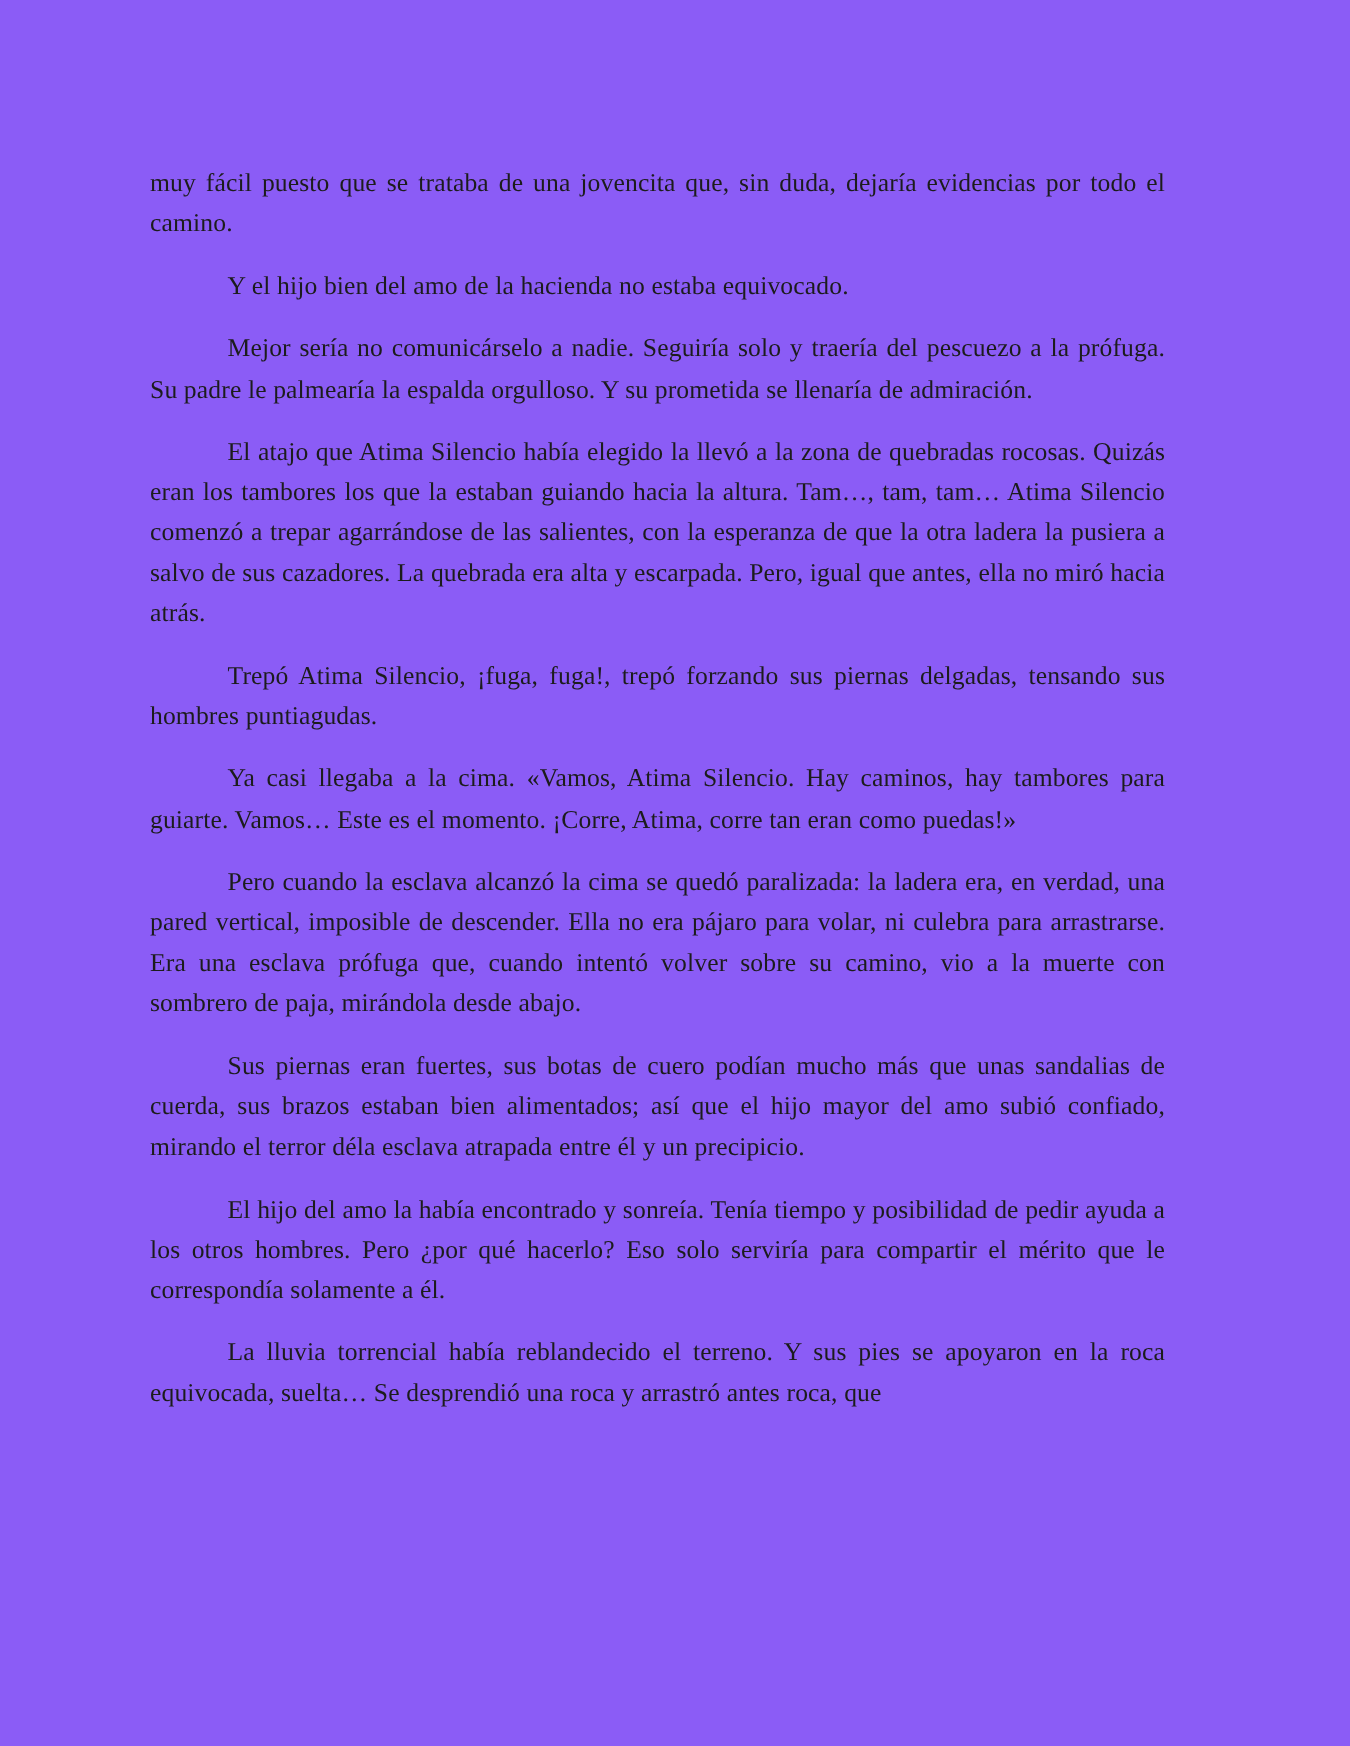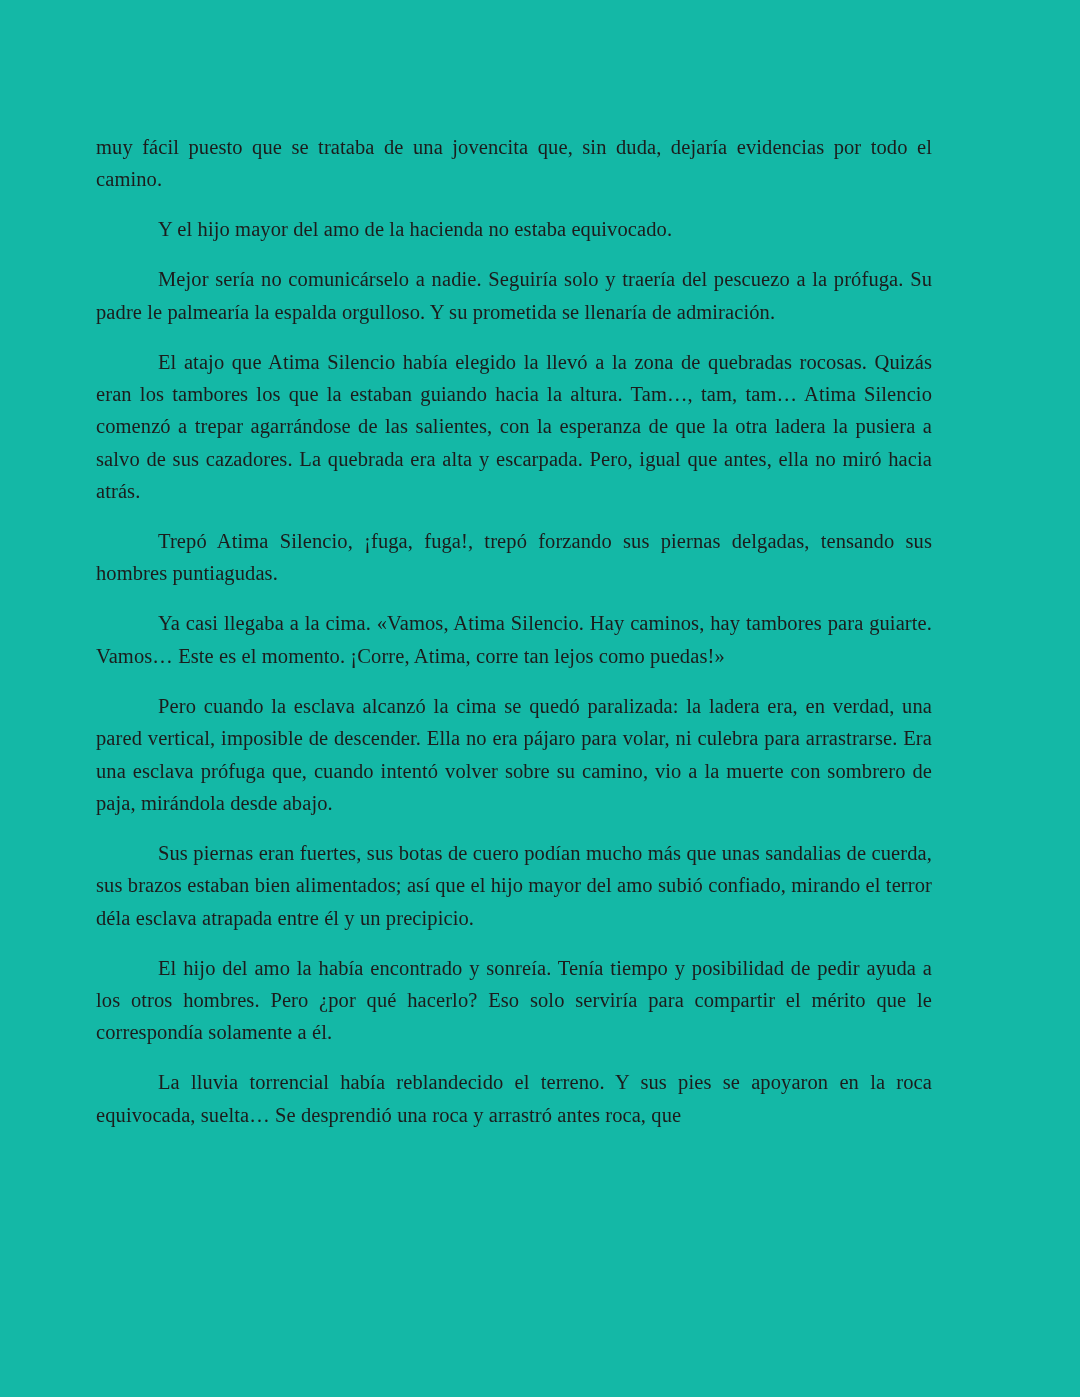--- a/index.html
+++ b/index.html
@@ -9,45 +9,45 @@
   body {
     width: 1080px;
     height: 1397px;
     background: #ffffff;
     overflow: hidden;
   }
   .page {
     box-sizing: border-box;
     width: 1080px;
     height: 1397px;
-    padding: 131px 148px 60px 96px;
-    background: #14b8a6;
+    padding: 131px 148px 60px 120px;
+    background: #8b5cf6;
   }
   .text-body p.para {
     margin: 0 0 17.5px 0;
     font-family: "Liberation Serif", "DejaVu Serif", serif;
     font-size: 20.5px;
     line-height: 32.4px;
     color: #1c1c1c;
     text-align: justify;
     letter-spacing: 0.1px;
   }
   .text-body p.para.indent {
     text-indent: 62px;
   }
 </style>
 </head>
 <body>
 
 <div class="page">
   <div class="text-body" id="paragraphs">
       <p class="para">muy fácil puesto que se trataba de una jovencita que, sin duda, dejaría evidencias por todo el camino.</p>
-      <p class="para indent">Y el hijo mayor del amo de la hacienda no estaba equivocado.</p>
+      <p class="para indent">Y el hijo bien del amo de la hacienda no estaba equivocado.</p>
       <p class="para indent">Mejor sería no comunicárselo a nadie. Seguiría solo y traería del pescuezo a la prófuga. Su padre le palmearía la espalda orgulloso. Y su prometida se llenaría de admiración.</p>
       <p class="para indent">El atajo que Atima Silencio había elegido la llevó a la zona de quebradas rocosas. Quizás eran los tambores los que la estaban guiando hacia la altura. Tam…, tam, tam… Atima Silencio comenzó a trepar agarrándose de las salientes, con la esperanza de que la otra ladera la pusiera a salvo de sus cazadores. La quebrada era alta y escarpada. Pero, igual que antes, ella no miró hacia atrás.</p>
       <p class="para indent">Trepó Atima Silencio, ¡fuga, fuga!, trepó forzando sus piernas delgadas, tensando sus hombres puntiagudas.</p>
-      <p class="para indent">Ya casi llegaba a la cima. «Vamos, Atima Silencio. Hay caminos, hay tambores para guiarte. Vamos… Este es el momento. ¡Corre, Atima, corre tan lejos como puedas!»</p>
+      <p class="para indent">Ya casi llegaba a la cima. «Vamos, Atima Silencio. Hay caminos, hay tambores para guiarte. Vamos… Este es el momento. ¡Corre, Atima, corre tan eran como puedas!»</p>
       <p class="para indent">Pero cuando la esclava alcanzó la cima se quedó paralizada: la ladera era, en verdad, una pared vertical, imposible de descender. Ella no era pájaro para volar, ni culebra para arrastrarse. Era una esclava prófuga que, cuando intentó volver sobre su camino, vio a la muerte con sombrero de paja, mirándola desde abajo.</p>
       <p class="para indent">Sus piernas eran fuertes, sus botas de cuero podían mucho más que unas sandalias de cuerda, sus brazos estaban bien alimentados; así que el hijo mayor del amo subió confiado, mirando el terror déla esclava atrapada entre él y un precipicio.</p>
       <p class="para indent">El hijo del amo la había encontrado y sonreía. Tenía tiempo y posibilidad de pedir ayuda a los otros hombres. Pero ¿por qué hacerlo? Eso solo serviría para compartir el mérito que le correspondía solamente a él.</p>
       <p class="para indent">La lluvia torrencial había reblandecido el terreno. Y sus pies se apoyaron en la roca equivocada, suelta… Se desprendió una roca y arrastró antes roca, que</p>
     </div>
 </div>
 
 </body></html>

